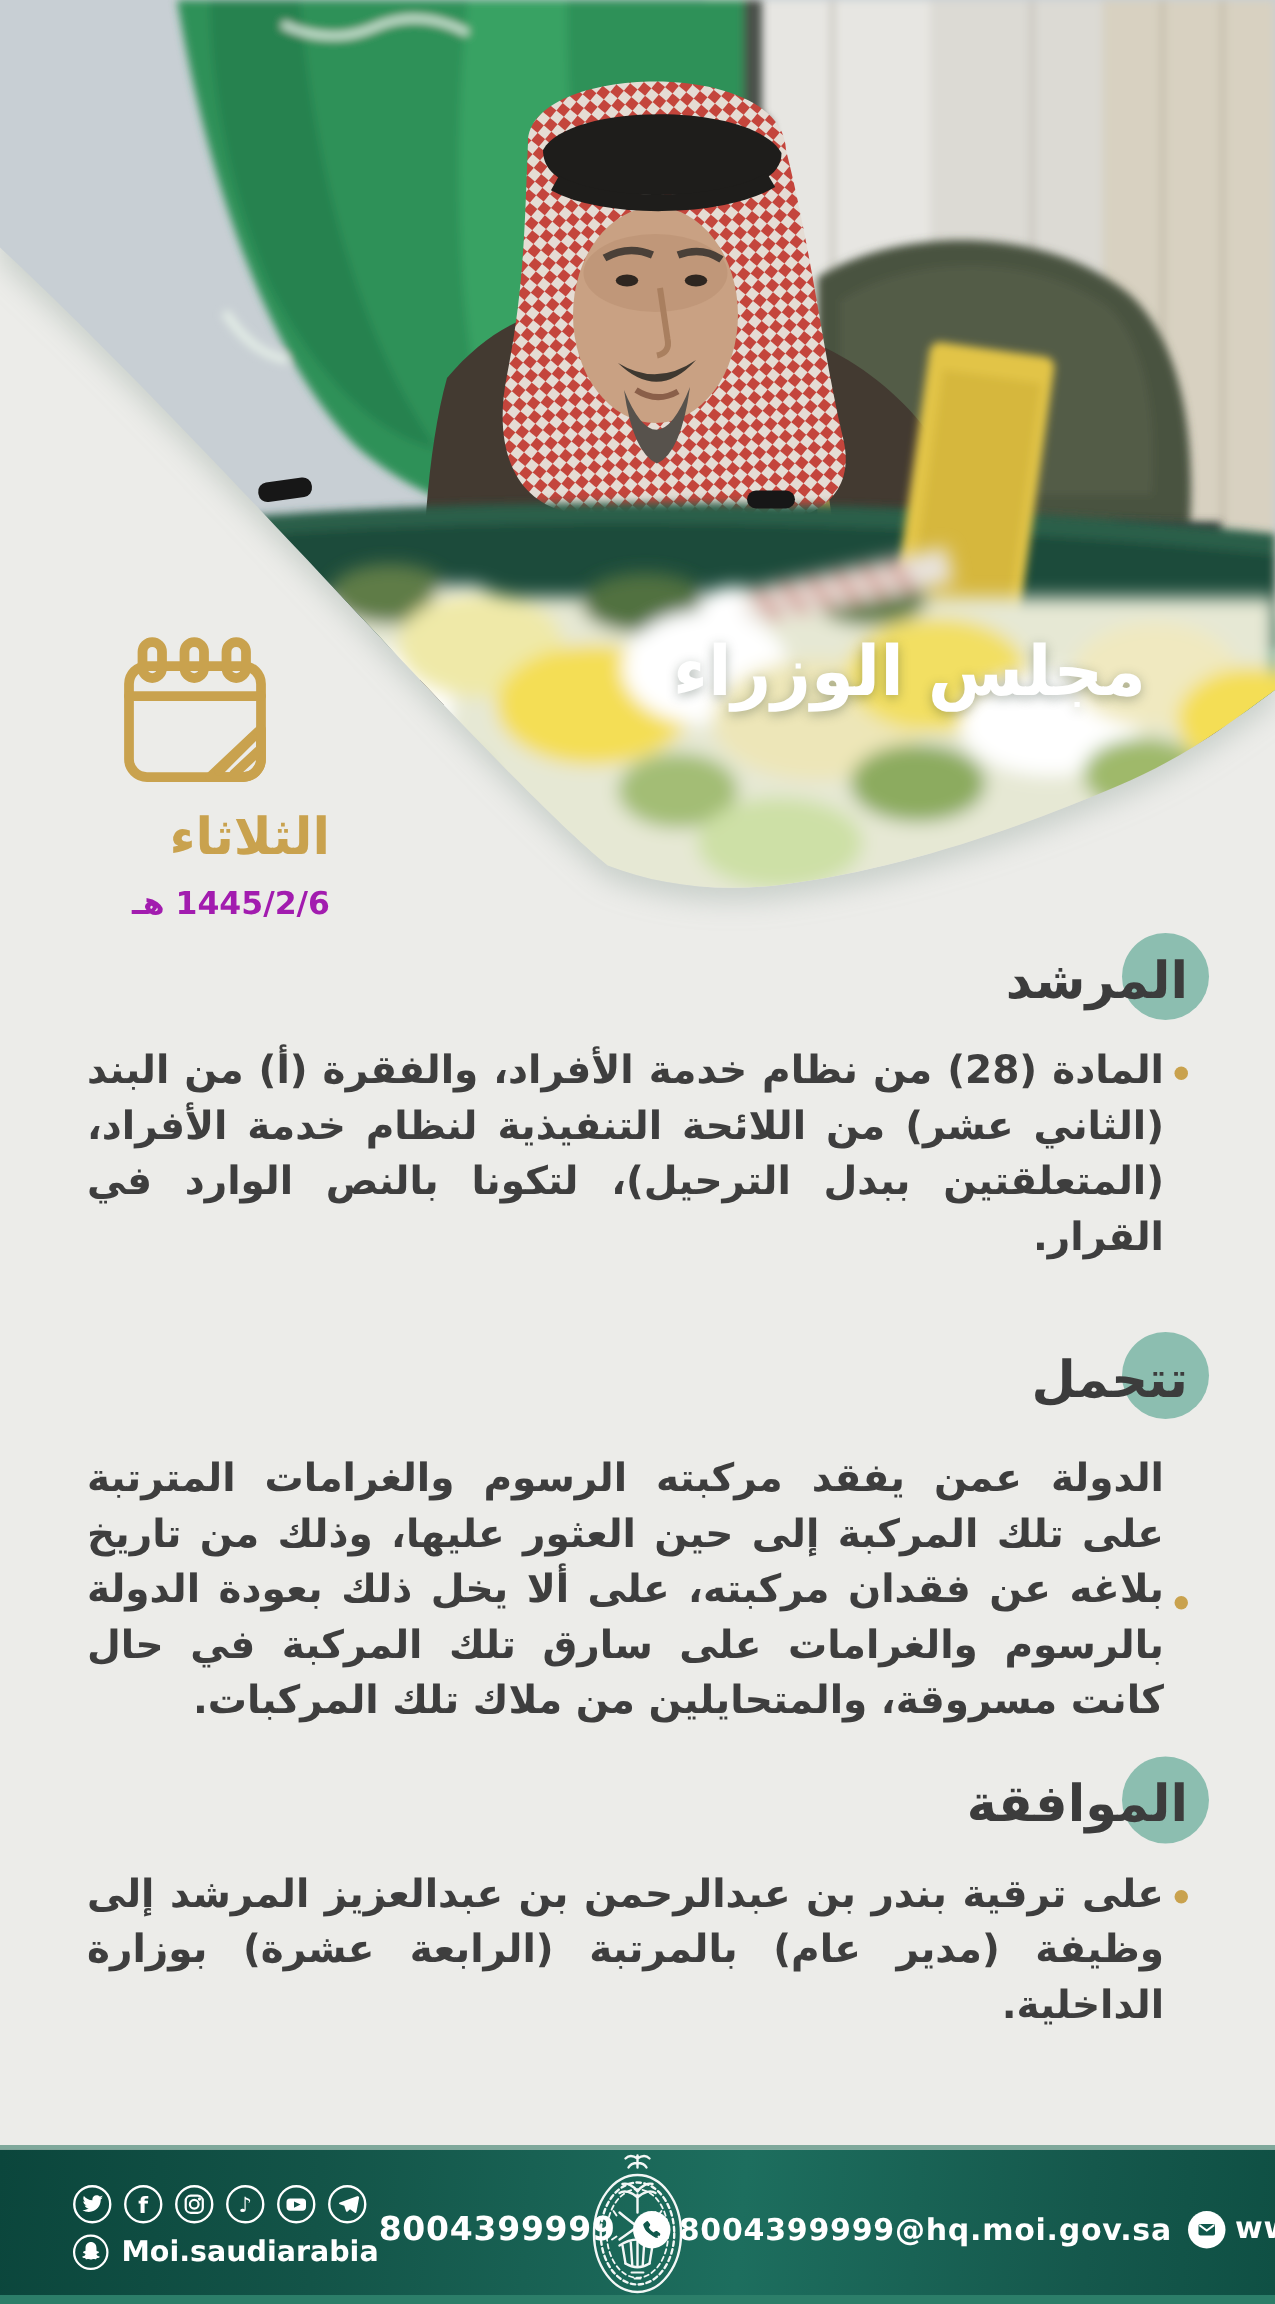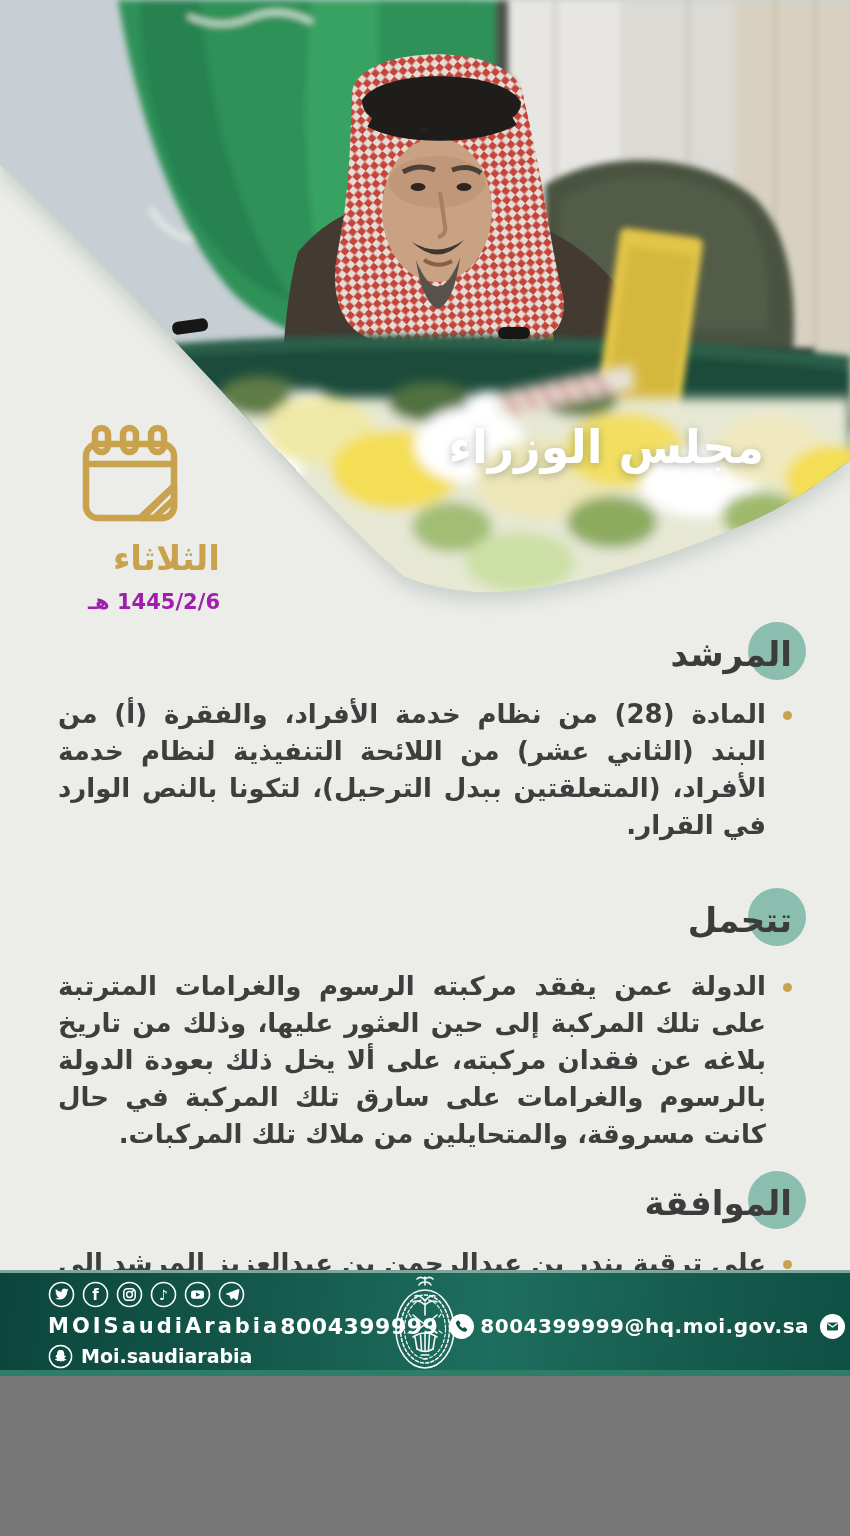--- a/index.html
+++ b/index.html
@@ -1,17 +1,17 @@
 <!DOCTYPE html>
 <html lang="ar"><head>
 <meta charset="utf-8">
 <style>
   * { margin:0; padding:0; box-sizing:border-box; }
   body { font-family:"DejaVu Sans", sans-serif; background:#777; }
-  .page { position:relative; width:850px; height:1376px; margin:0 auto;
+  .page { position:relative; width:850px; height:1536px; margin:0 auto;
           background:#ECECE9; overflow:hidden; }
 
   
   .hero { position:absolute; top:0; left:0; width:850px; height:640px; }
   .hero svg { display:block; }
   .hero-title { position:absolute; top:420px; right:86px;
     font-size:46px; font-weight:bold; color:#FFFFFF; direction:rtl;
     letter-spacing:0; text-shadow:0 2px 8px rgba(40,60,50,.35); }
   .cal-wrap { position:absolute; left:40px; top:424px; width:180px; text-align:right; }
   .cal-wrap svg { display:block; margin:0 auto; }
@@ -19,27 +19,27 @@
   .date-label { margin-top:12px; font-size:21px; font-weight:bold; color:#a21caf; direction:rtl; }
 
   
   .content { position:absolute; top:630px; left:0; right:0; padding:0 58px;
              direction:rtl; color:#3E3E3E; }
   .sec-h { position:relative; display:inline-block; font-size:34px; font-weight:bold;
            line-height:48px; color:#3C3C3C; }
   .sec-circle { position:absolute; top:-8px; right:-14px; width:58px; height:58px;
                 border-radius:50%; background:#8CBEB0; z-index:0; }
   .sec-title { position:relative; z-index:1; }
-  .bullet { display:flex; gap:17px; margin-top:18px; }
+  .bullet { display:flex; gap:7px; margin-top:18px; }
   .bullet .dot { flex:0 0 9px; width:9px; height:9px; border-radius:50%;
                  background:#C9A24E; margin-top:15px; }
   .bullet p { font-size:26px; font-weight:bold; line-height:37px;
               text-align:justify; color:#3E3E3E; }
   .sec2 { margin-top:52px; display:block; }
-  .sec2 + .bullet { margin-top:24px; }
+  .sec2 + .bullet { margin-top:24px;align-items:center; }
   .sec3 { margin-top:26px; display:block; }
 
   
   .footer { position:absolute; left:0; right:0; bottom:0; height:106px;
     border-top:3px solid #7FA89B;
     background:linear-gradient(95deg,#0B463C 0%,#135448 25%,#1D6E5E 58%,#15584C 85%,#0F5044 100%);
     display:flex; align-items:center; justify-content:space-between;
     padding:0 48px; color:#fff; }
   .footer::after { content:""; position:absolute; left:0; right:0; bottom:0;
     height:6px; background:#2C7E69; }
@@ -258,21 +258,20 @@
         <svg width="27" height="27" viewBox="0 0 27 27">
           <circle cx="13.5" cy="13.5" r="12" stroke="#fff" stroke-width="1.6" fill="none"></circle>
           <rect x="7" y="9.6" width="13" height="8.2" rx="2.4" fill="#fff"></rect>
           <path d="M12,11.6 L16.4,13.7 L12,15.8 Z" fill="#115449"></path>
         </svg>
         <svg width="27" height="27" viewBox="0 0 27 27">
           <circle cx="13.5" cy="13.5" r="12" stroke="#fff" stroke-width="1.6" fill="none"></circle>
           <path fill="#fff" d="M20.5 8 L8.5 12.4 c-.7.25-.65.9 0 1.1 l3 1 1.2 3.6 c.15.5.7.6 1.05.25 l1.6-1.55 3.2 2.35 c.4.3.95.1 1.05-.45 l1.8-9.6 c.12-.7-.35-1-.9-.75z"></path>
         </svg>
       </div>
-      <div class="handle">MOISaudiArabia</div>
       <div class="snap-row">
         <svg width="25" height="25" viewBox="0 0 27 27">
           <circle cx="13.5" cy="13.5" r="12" stroke="#fff" stroke-width="1.6" fill="none"></circle>
           <path fill="#fff" d="M13.5 6.2c2.5 0 4.1 1.8 4.1 4.3 0 .8 0 1.5.1 2.1.4.25 1.3.15 1.65.7.25.45-.5.9-1.2 1.15-.45.15-.6.45-.4.9.35.7 1.4 1.2 2.3 1.3-.1.5-1.05.9-2 1-.25 0-.45.2-.5.5-.1.35-.35.5-.9.35-.6-.2-1.3-.25-2.1.1-.6.25-1.15.25-1.75 0-.8-.35-1.5-.3-2.1-.1-.55.15-.8 0-.9-.35-.05-.3-.25-.5-.5-.5-.95-.1-1.9-.5-2-1 .9-.1 1.95-.6 2.3-1.3.2-.45.05-.75-.4-.9-.7-.25-1.45-.7-1.2-1.15.35-.55 1.25-.45 1.65-.7.1-.6.1-1.3.1-2.1 0-2.5 1.6-4.3 4.1-4.3z"></path>
         </svg>
         <span>Moi.saudiarabia</span>
       </div>
     </div>
 
     <div class="f-center">

